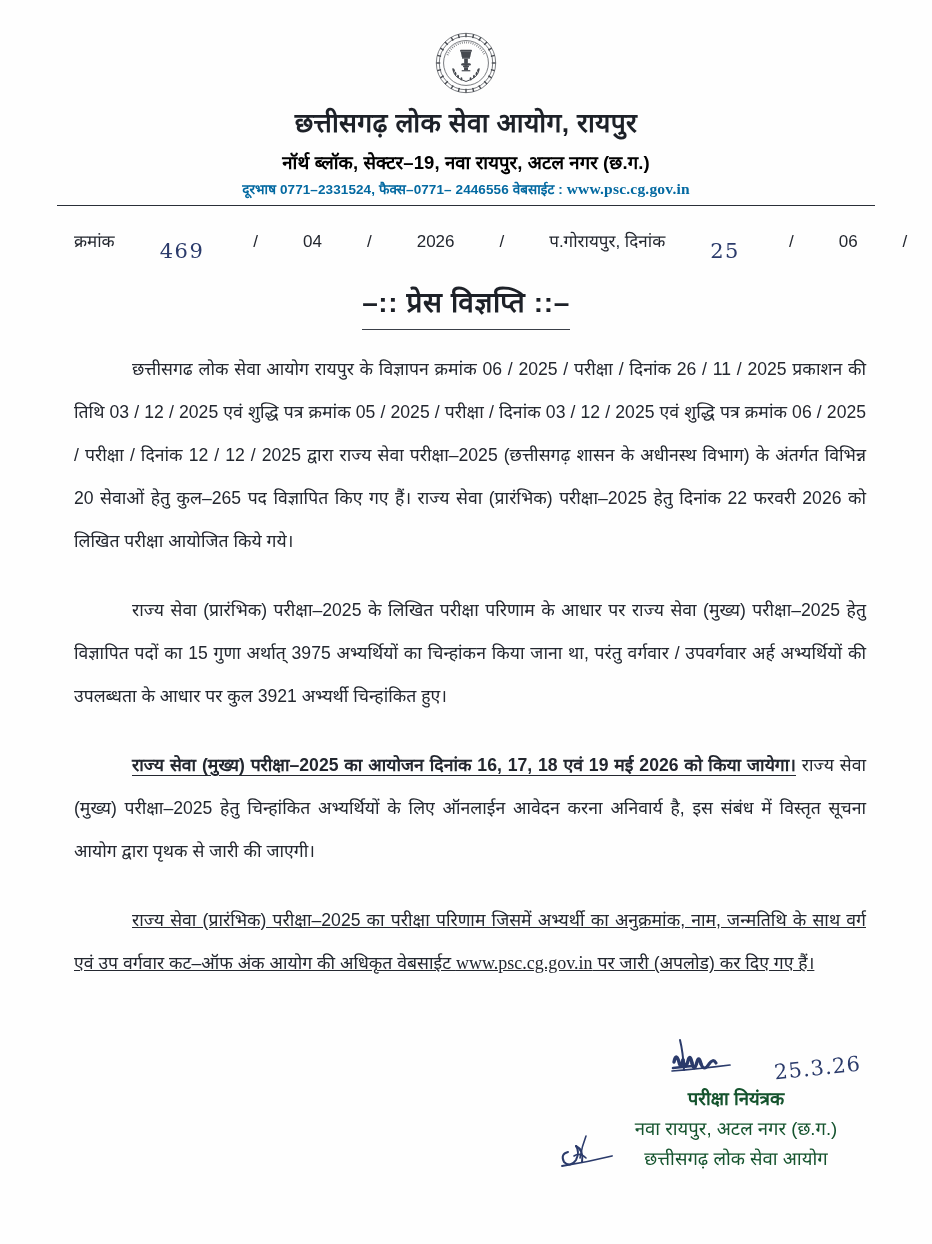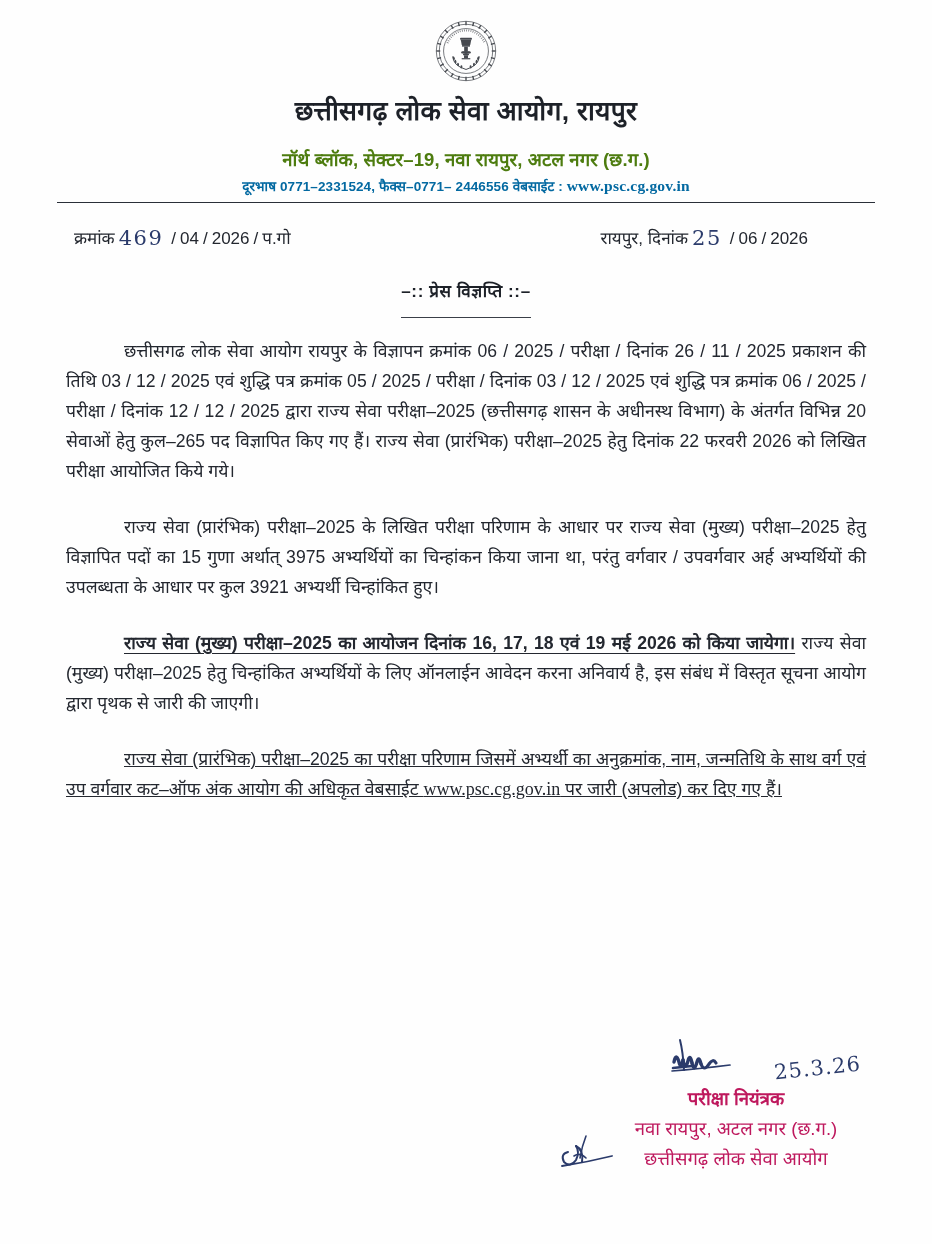--- a/index.html
+++ b/index.html
@@ -14,21 +14,21 @@
     position: relative;
     width: 932px;
     height: 1244px;
     background: #fefefe;
     overflow: hidden;
     color: #20242c;
   }
 
   
   .header {
-    padding-top: 12px;
+    padding-top: 24px;
     text-align: center;
   }
   .emblem-wrap {
     display: flex;
     justify-content: center;
     align-items: center;
     height: 78px;
   }
   .emblem {
     display: block;
@@ -37,23 +37,23 @@
   .org-title {
     font-size: 26.5px;
     font-weight: 600;
     letter-spacing: 0.3px;
     margin-top: 2px;
     color: #1d2128;
   }
   .org-address {
     font-size: 18.5px;
     font-weight: 600;
-    margin-top: 18px;
+    margin-top: 9px;
     letter-spacing: 0.1px;
-    color: #4d7c0f;
+    color: #000000;
   }
   .org-contact {
     font-size: 13.5px;
     font-weight: 600;
     margin-top: 6px;
     letter-spacing: 0.1px;
     color: #0369a1;
   }
   .org-contact .url {
     font-family: "Liberation Serif", serif;
@@ -74,58 +74,59 @@
     justify-content: space-between;
     width: 784px;
     margin: 22px auto 0 auto;
     font-size: 17px;
     color: #23272f;
   }
   .ref-left, .ref-right {
     display: flex;
     align-items: baseline;
     white-space: nowrap;
+    gap: 41px;
   }
   .ref-right { margin-right: 50px; }
   .hand {
     font-family: "DejaVu Serif", serif;
     color: #2b3b6b;
     font-size: 21px;
     letter-spacing: 1.5px;
     padding: 0 4px;
     position: relative;
-    top: 1px;
+    top: 11px;
   }
   .sl { padding: 0 4px; }
 
   
   .press-title-wrap {
     text-align: center;
     margin-top: 30px;
   }
   .press-title {
     display: inline-block;
-    font-size: 17px;
+    font-size: 28px;
     font-weight: 600;
     letter-spacing: 0.6px;
-    padding-bottom: 15px;
+    padding-bottom: 9px;
     border-bottom: 1.3px solid #3a3f48;
     color: #1d2128;
   }
 
   
   .body-area {
     width: 800px;
     margin: 0 auto;
     padding-top: 18px;
   }
   p.para {
-    margin: 0 0 26px 0;
+    margin: 0 0 26px 8px;
     font-size: 17.6px;
-    line-height: 30px;
+    line-height: 43px;
     text-align: justify;
     text-justify: inter-word;
     text-indent: 58px;
     color: #23272f;
   }
   p.para:last-child { margin-bottom: 0; text-decoration: underline; }
   .bold-ul {
     font-weight: bold;
     text-decoration: underline;
     text-underline-offset: 4px;
@@ -159,21 +160,21 @@
     font-family: "DejaVu Serif", serif;
     font-size: 21px;
     color: #2b3b6b;
     letter-spacing: 1px;
     transform: rotate(-6deg);
     white-space: nowrap;
   }
   .sign-line {
     font-size: 18.5px;
     font-weight: 600;
-    color: #be185d;
+    color: #14532d;
     line-height: 30px;
   }
   .sign-line.regular {
     font-weight: 500;
     font-size: 18.5px;
   }
   .sign-mark-2 {
     position: absolute;
     left: -2px;
     top: 92px;

